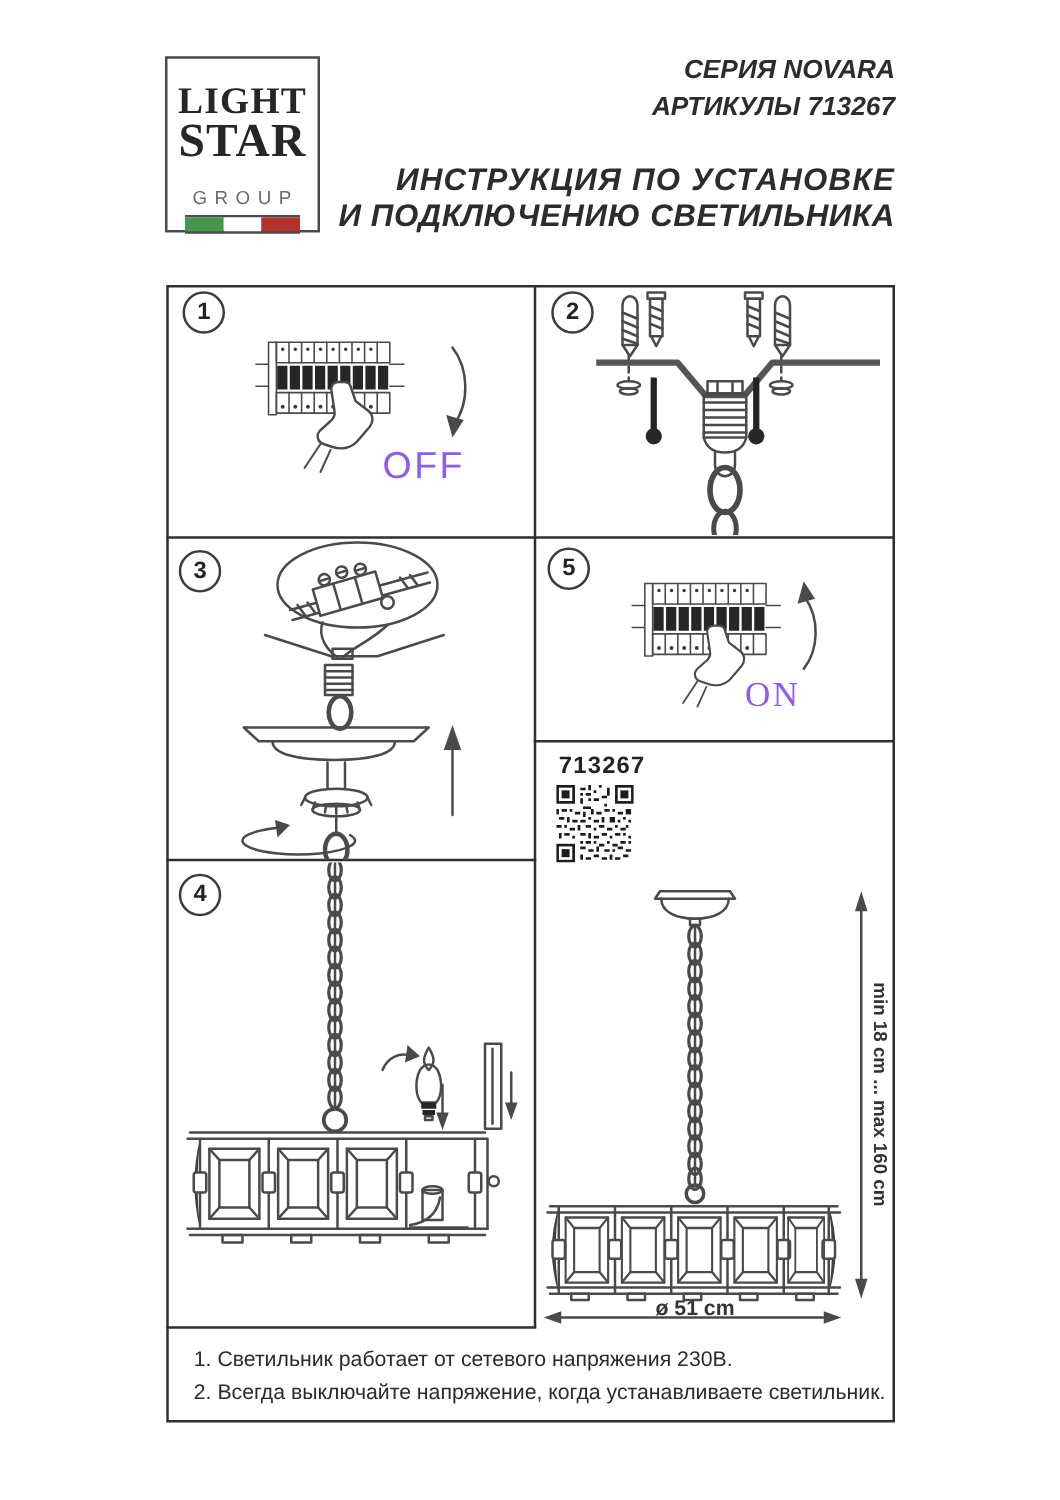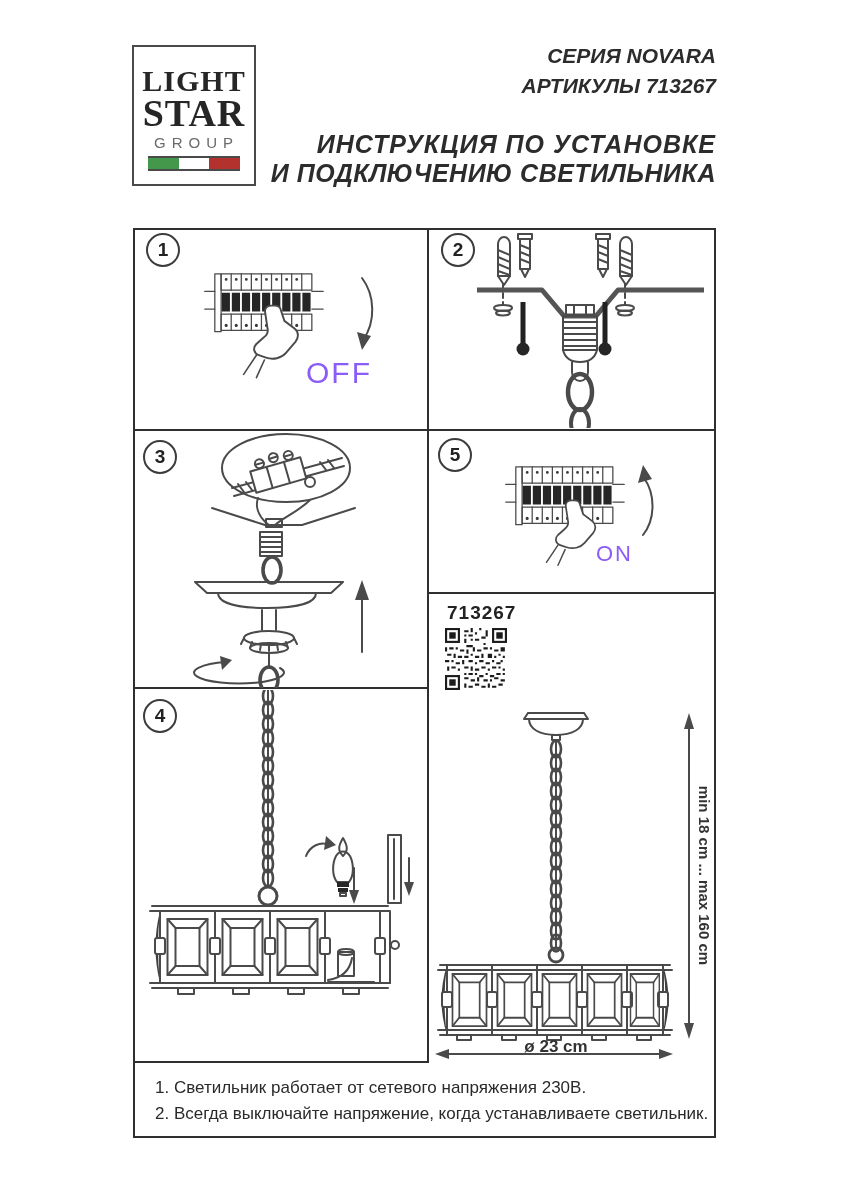--- a/index.html
+++ b/index.html
@@ -6,21 +6,21 @@
   .page{position:relative;width:848px;height:1168px;background:#fff;overflow:hidden;
         font-family:"Liberation Sans",sans-serif;color:#2b2b2b;}
   .abs{position:absolute;}
 
   
   .logo{left:132px;top:45px;width:124px;height:141px;border:2px solid #4a4a4a;
         text-align:center;box-sizing:border-box;background:#fff;}
   .logo-word{font-family:"Liberation Serif",serif;font-weight:bold;color:#262626;line-height:1;}
   .logo-light{font-size:30px;margin-top:19px;letter-spacing:1px;}
   .logo-star{font-size:38px;margin-top:-2px;letter-spacing:1px;}
-  .logo-group{font-size:15px;letter-spacing:6px;color:#6a6a6a;margin-top:2px;padding-left:5px;}
+  .logo-group{font-size:15px;letter-spacing:6px;color:#6a6a6a;margin-top:18px;padding-left:5px;}
   .flag{width:92px;height:11px;margin:5px auto 0;border-top:2px solid #4a4a4a;border-bottom:2px solid #4a4a4a;
         display:flex;}
   .flag span{flex:1;height:100%;}
   .fg{background:#44984c;}
   .fw{background:#ffffff;}
   .fr{background:#b3322e;}
 
   
   .hdr{right:132px;text-align:right;font-weight:bold;color:#2c2c2c;white-space:nowrap;font-style:italic;}
   .hdr-series{top:44px;font-size:21px;}
@@ -31,21 +31,21 @@
   
   .frame{left:133px;top:228px;width:583px;height:910px;border:2px solid #2f2f2f;box-sizing:border-box;}
   .gline{background:#2f2f2f;}
 
   
   .badge{width:34px;height:34px;border:2px solid #3c3c3c;border-radius:50%;box-sizing:border-box;
          display:flex;align-items:center;justify-content:center;font-size:19px;font-weight:bold;color:#222;background:#fff;}
 
   
   .switch-label{font-size:30px;font-weight:500;color:#8b5cf6;letter-spacing:2px;}
-  .on-label{font-size:22px;}
+  .on-label{font-size:28px;font-family:Liberation Serif, serif;}
   .qr-article{font-size:19px;font-weight:bold;letter-spacing:1px;color:#222;}
   .dim-label{font-size:17px;font-weight:600;color:#333;text-align:center;}
   .dim-v{width:240px;transform:rotate(90deg);font-size:15px;}
   .notes{left:133px;top:1062px;width:583px;height:76px;box-sizing:border-box;padding:13px 0 16px 22px;}
   .note-line{font-size:17px;line-height:26px;color:#2a2a2a;}
 
   
   svg .ln{stroke:#4a4a4a;fill:none;stroke-width:2;stroke-linecap:round;stroke-linejoin:round;}
   svg .fill{fill:#4a4a4a;stroke:none;}
   svg .dark{fill:#262626;stroke:none;}
@@ -319,20 +319,20 @@
       <rect class="ln" x="159" y="332" width="14" height="5"></rect>
     <rect class="ln" x="204" y="332" width="14" height="5"></rect>
     <path class="ln" stroke-width="2.2" d="M256,20 V326"></path>
     <polygon class="fill" points="251,26 261,26 256,10"></polygon>
     <polygon class="fill" points="251,320 261,320 256,336"></polygon>
     <path class="ln" stroke-width="2.2" d="M8,351 H234"></path>
     <polygon class="fill" points="16,346 16,356 2,351"></polygon>
     <polygon class="fill" points="226,346 226,356 240,351"></polygon>
   </svg>
   <div class="abs dim-label dim-v" style="left:584px;top:867px;">min 18 cm ... max 160 cm</div>
-  <div class="abs dim-label" style="left:496px;top:1037px;width:120px;">ø 23 cm</div>
+  <div class="abs dim-label" style="left:496px;top:1037px;width:120px;">ø 51 cm</div>
 
   <div class="abs notes">
     <div class="note-line">1. Светильник работает от сетевого напряжения 230В.</div>
     <div class="note-line">2. Всегда выключайте напряжение, когда устанавливаете светильник.</div>
   </div>
 
 </div>
 
 </body></html>

